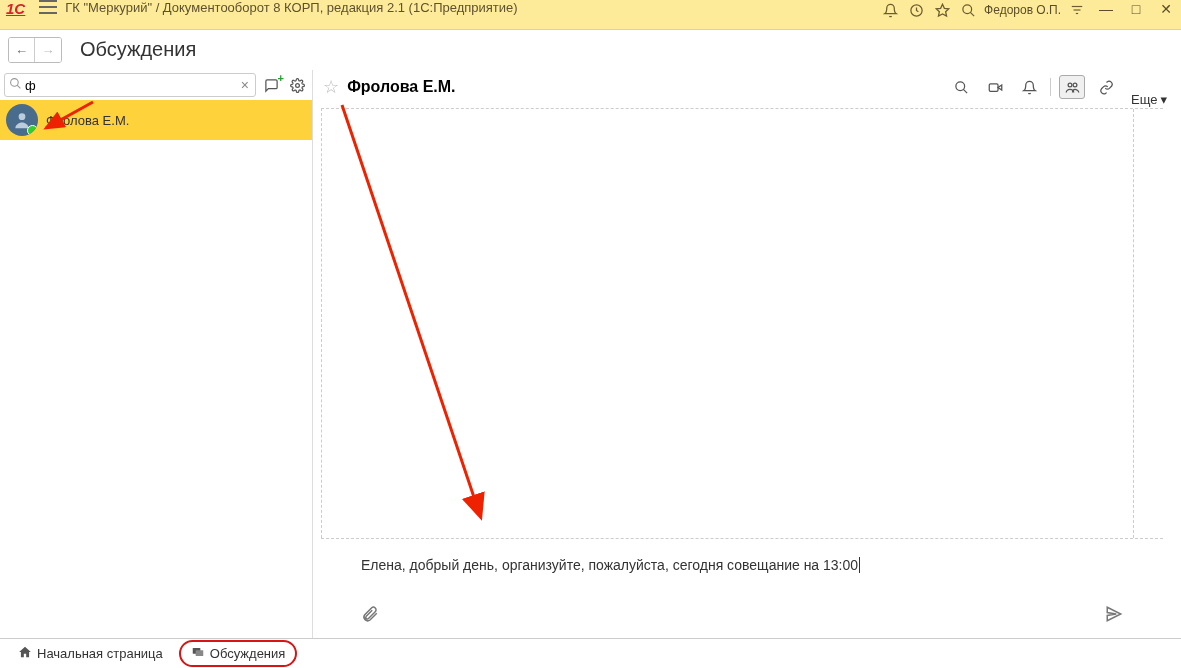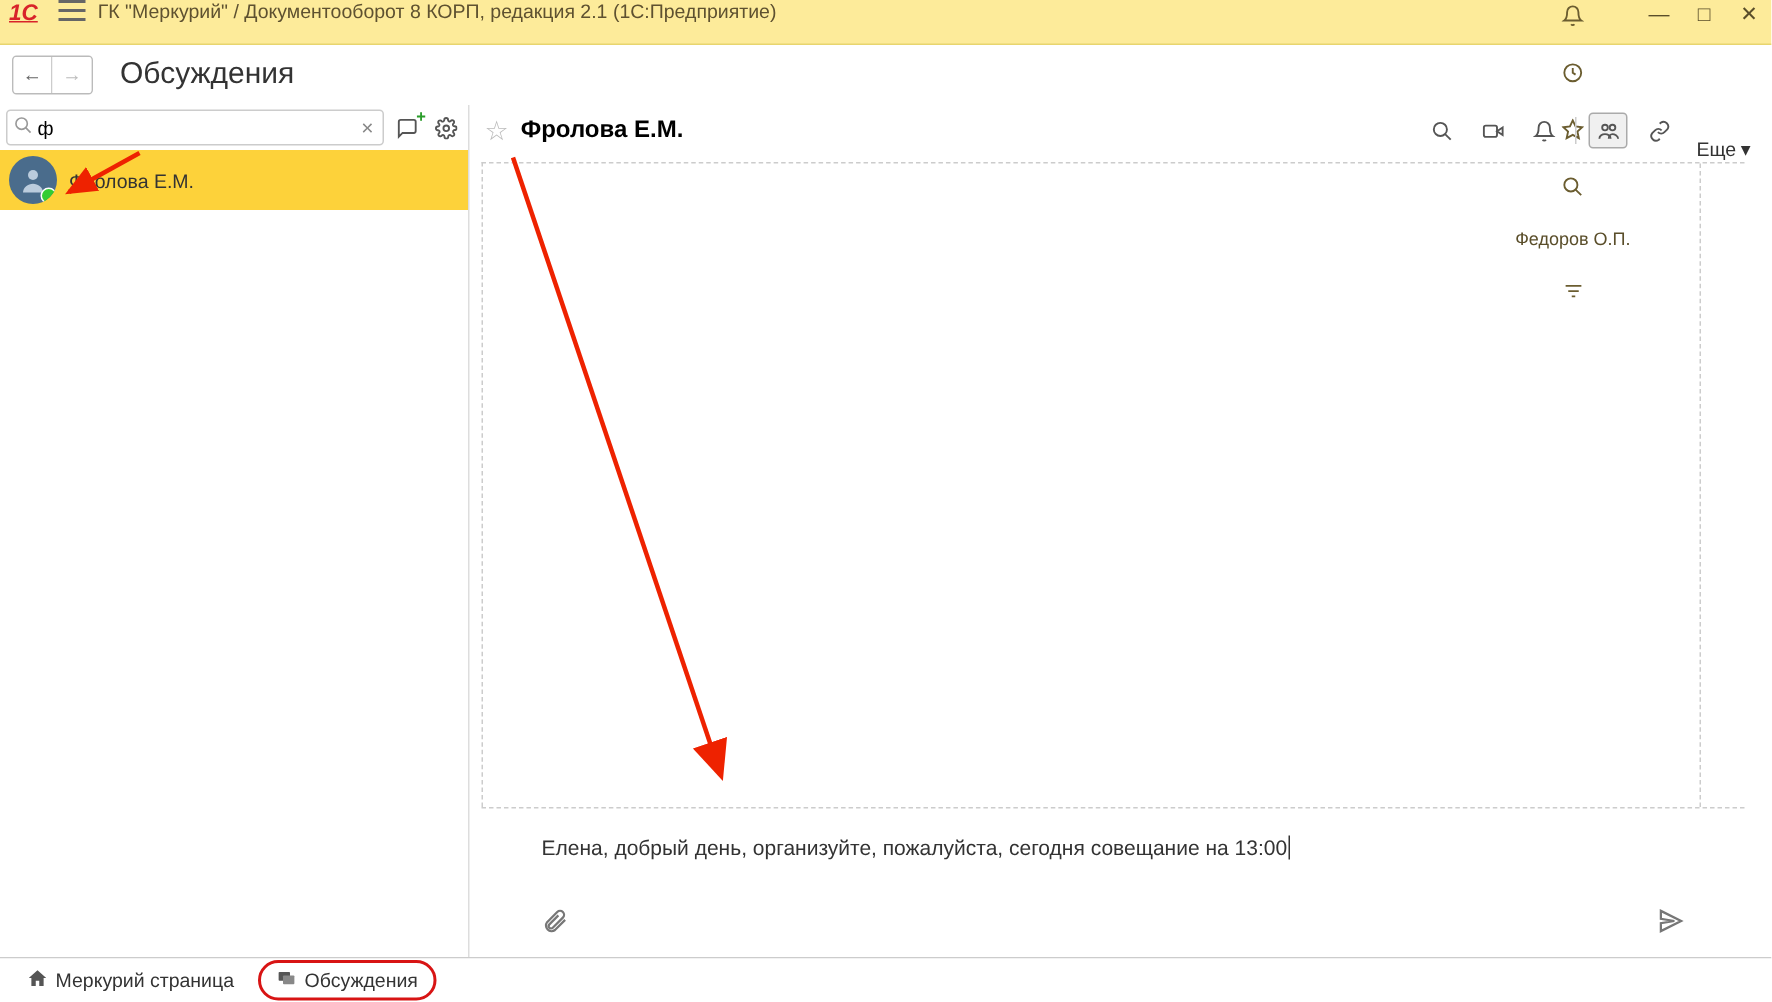--- a/index.html
+++ b/index.html
@@ -42,23 +42,22 @@
       background: #666;
     }
     .title-text {
       color: #5e5130;
       font-size: 13px;
       flex: 1;
     }
     .titlebar-tools {
       display: flex;
       align-items: center;
-      gap: 18px;
+      gap: 6px;
       color: #5a4e2a;
-      flex-direction: column;
     }
     .tb-icon {
       width: 20px;
       height: 20px;
       display: flex;
       align-items: center;
       justify-content: center;
       cursor: pointer;
       font-size: 15px;
     }
@@ -509,21 +508,21 @@
   </div>
 </div>
 
 <div class="bottom-tabs">
   <div class="bt-item">
     <span class="bt-icon">
       <svg width="14" height="14" viewBox="0 0 24 24" fill="#555">
           <path d="M12 3l10 9h-3v9h-5v-6h-4v6H5v-9H2z"></path>
         </svg>
     </span>
-    <span>Меркурий страница</span>
+    <span>Начальная страница</span>
   </div>
   <div class="bt-item highlight">
     <span class="bt-icon">
       <svg width="14" height="14" viewBox="0 0 24 24" fill="#555">
           <rect x="3" y="5" width="13" height="10" rx="1"></rect>
           <rect x="8" y="9" width="13" height="10" rx="1" fill="#888"></rect>
         </svg>
     </span>
     <span>Обсуждения</span>
   </div>

